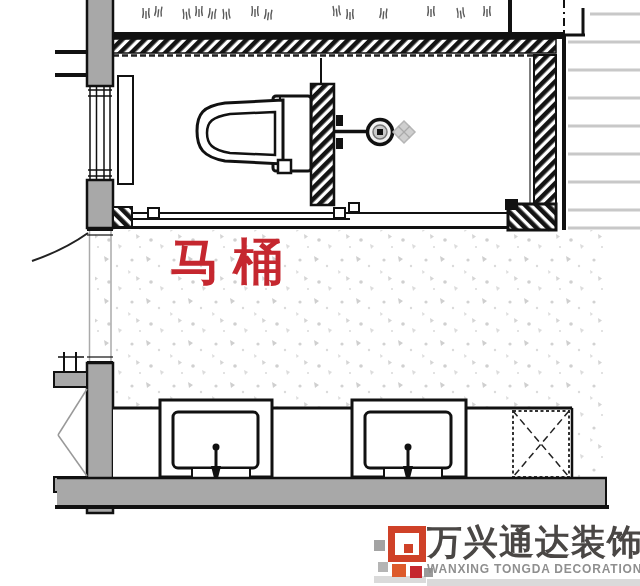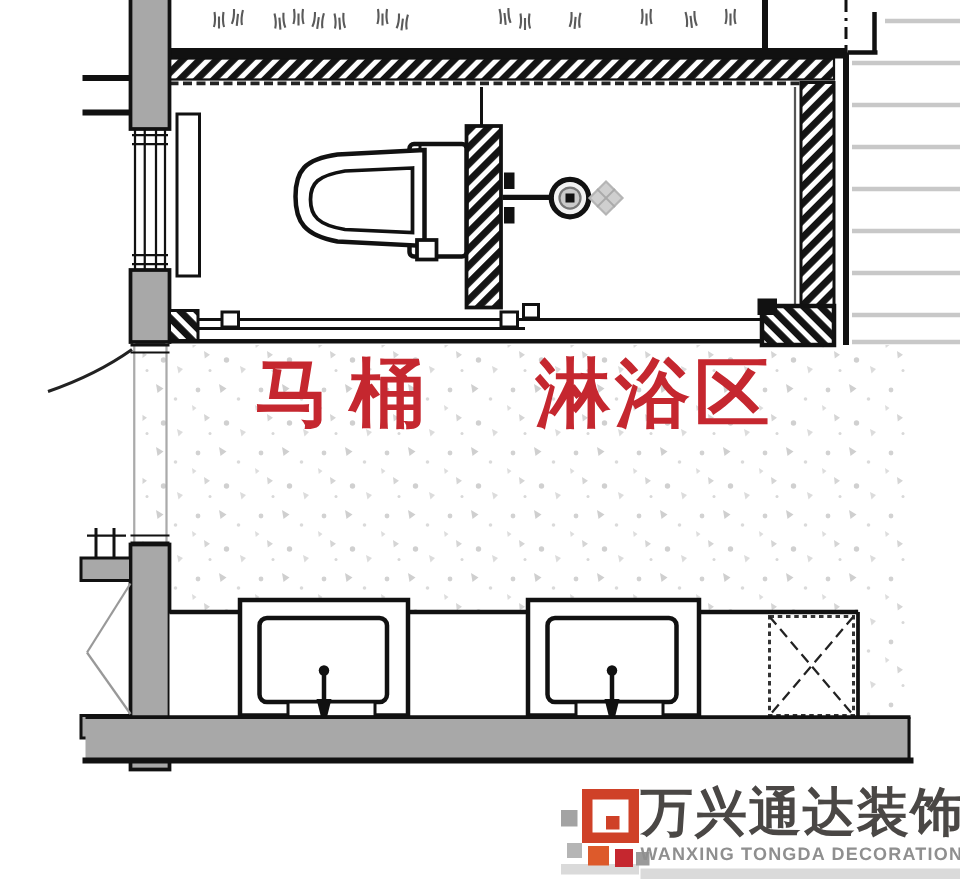--- a/index.html
+++ b/index.html
@@ -250,21 +250,20 @@
 
     <g>
       <rect x="57" y="479" width="550" height="27" fill="#a8a8a8"></rect>
       <line x1="57" y1="478" x2="607" y2="478" stroke="#111" stroke-width="2.5"></line>
       <line x1="55" y1="507" x2="609" y2="507" stroke="#111" stroke-width="4"></line>
       <line x1="606" y1="478" x2="606" y2="507" stroke="#111" stroke-width="2"></line>
     </g>
   </svg>
 
   <div class="plan-label label-toilet">马桶</div>
-  <div class="plan-label label-shower">淋浴区</div>
 
   <div class="bar-under-icon"></div>
   <div class="watermark">
     <div class="logo-icon">
       <div class="sq sq-g1"></div>
       <div class="sq sq-outline"></div>
       <div class="sq sq-inner"></div>
       <div class="sq sq-g2"></div>
       <div class="sq sq-o1"></div>
       <div class="sq sq-r1"></div>

